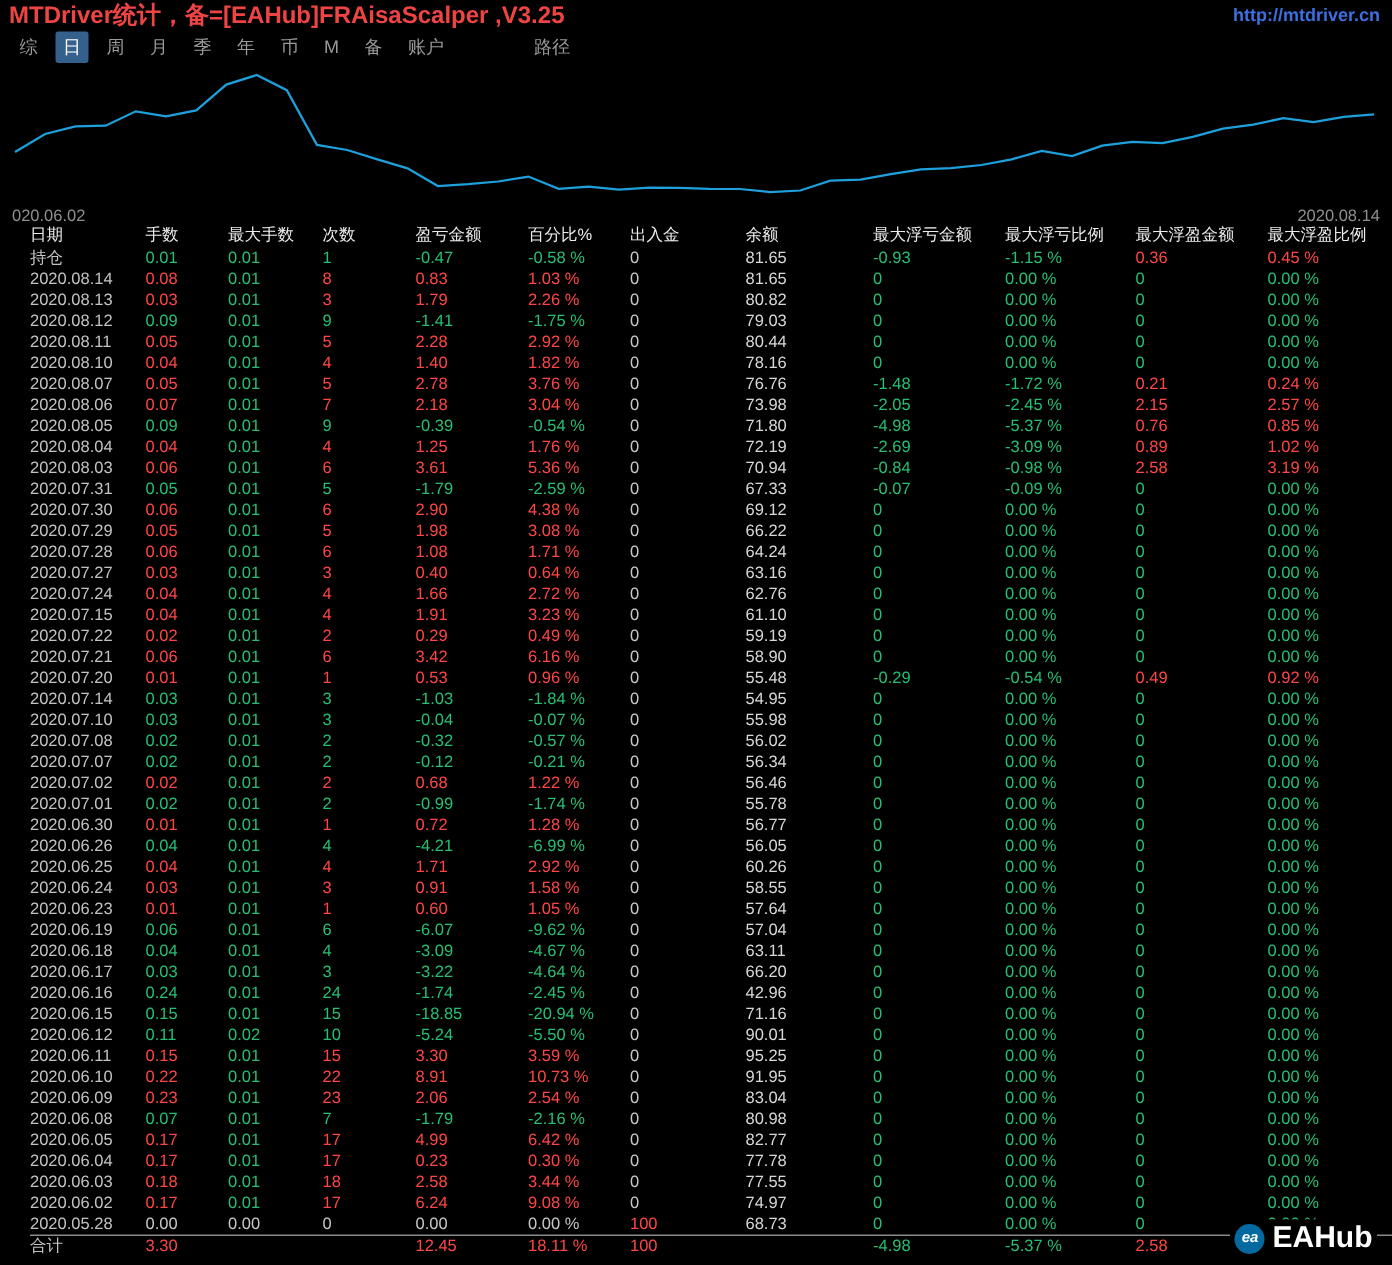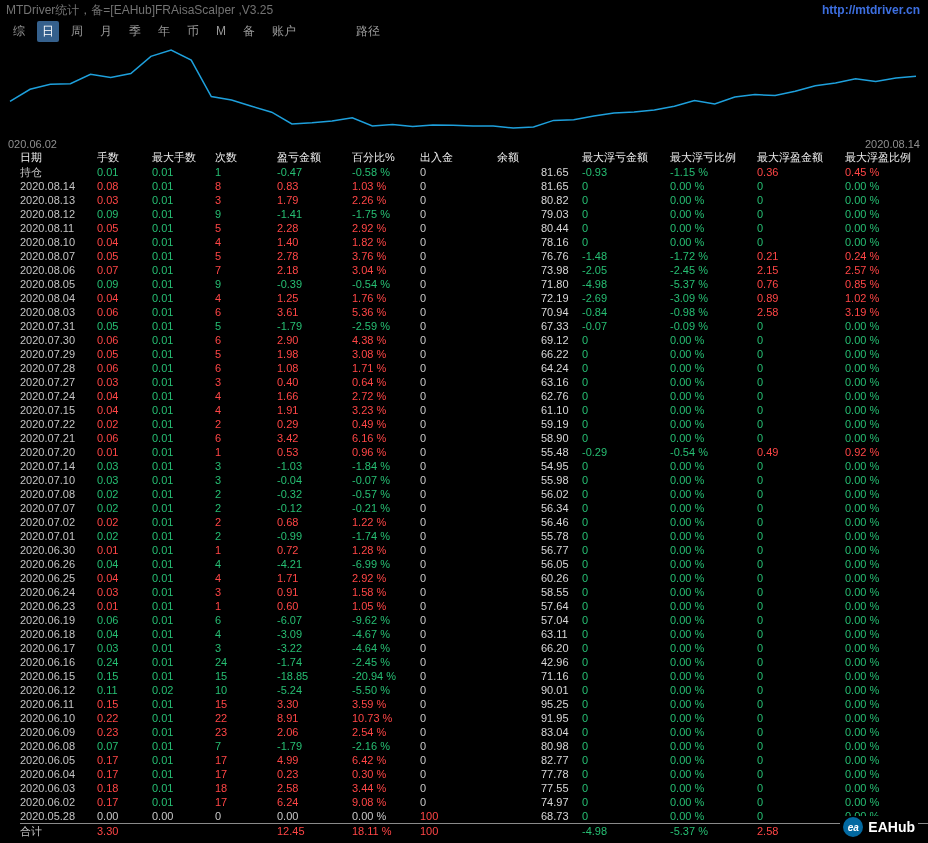--- a/index.html
+++ b/index.html
@@ -4,21 +4,21 @@
 <style>
   html,body { margin:0; padding:0; }
   body {
     width:928px; height:843px; overflow:hidden; position:relative;
     background:#000; font-family:"Liberation Sans", sans-serif;
     -webkit-font-smoothing:antialiased;
   }
   
   .titlebar { display:flex; justify-content:space-between; align-items:center;
     height:20px; padding:0 8px 0 6px; }
-  .title { color:#737373; font-size:12px; font-weight:normal; }
+  .title { color:#ef4444; font-size:16px; font-weight:bold; }
   .url { color:#3d6fe0; font-size:12px; font-weight:bold; text-decoration:none; cursor:pointer; }
   
   .menubar { display:flex; align-items:center; height:22px; padding-left:8px;
     color:#9a9a9a; font-size:12px; }
   .menu-item { padding:2px 5px; margin-right:7px; cursor:default; }
   .menu-item.selected { background:#35608c; color:#ffffff; border-radius:2px; }
   .menu-path { margin-left:48px; color:#9a9a9a; }
   
   .chart { position:relative; height:108px; }
   .chart svg { display:block; }
@@ -32,28 +32,28 @@
     grid-template-columns:77px 55px 63px 62px 75px 68px 77px 85px 88px 87px 88px 88px;
     height:14px; line-height:14px; font-size:11px; white-space:nowrap; overflow:hidden;
   }
   .thead .trow { height:15px; line-height:15px; }
   .hcell { color:#ececec; }
   .total-row { border-top:1px solid #8a8a8a; height:15px; line-height:15px; }
   .c-red   { color:#ff4646; }
   .c-green { color:#26bf73; }
   .c-dim   { color:#c8c8c8; }
   .c-date  { color:#c3c3c3; }
-  .c-bal   { color:#d8d8d8;margin-left:44px; }
+  .c-bal   { color:#d8d8d8; }
   
   .eahub { position:absolute; right:10px; bottom:5px; display:flex; align-items:center;
     gap:5px; background:#000; padding:1px 3px; }
   .eahub-circle { width:20px; height:20px; border-radius:50%; background:#0369a1;
     color:#fff; font-size:10px; font-weight:bold; font-style:italic;
     display:flex; align-items:center; justify-content:center; }
-  .eahub-text { color:#ffffff; font-size:14px; font-weight:bold; }
+  .eahub-text { color:#ffffff; font-size:20px; font-weight:bold; }
 </style>
 </head>
 <body>
 
 <div class="titlebar">
   <span class="title">MTDriver统计，备=[EAHub]FRAisaScalper ,V3.25</span>
   <a class="url">http://mtdriver.cn</a>
 </div>
 
 <div class="menubar">

